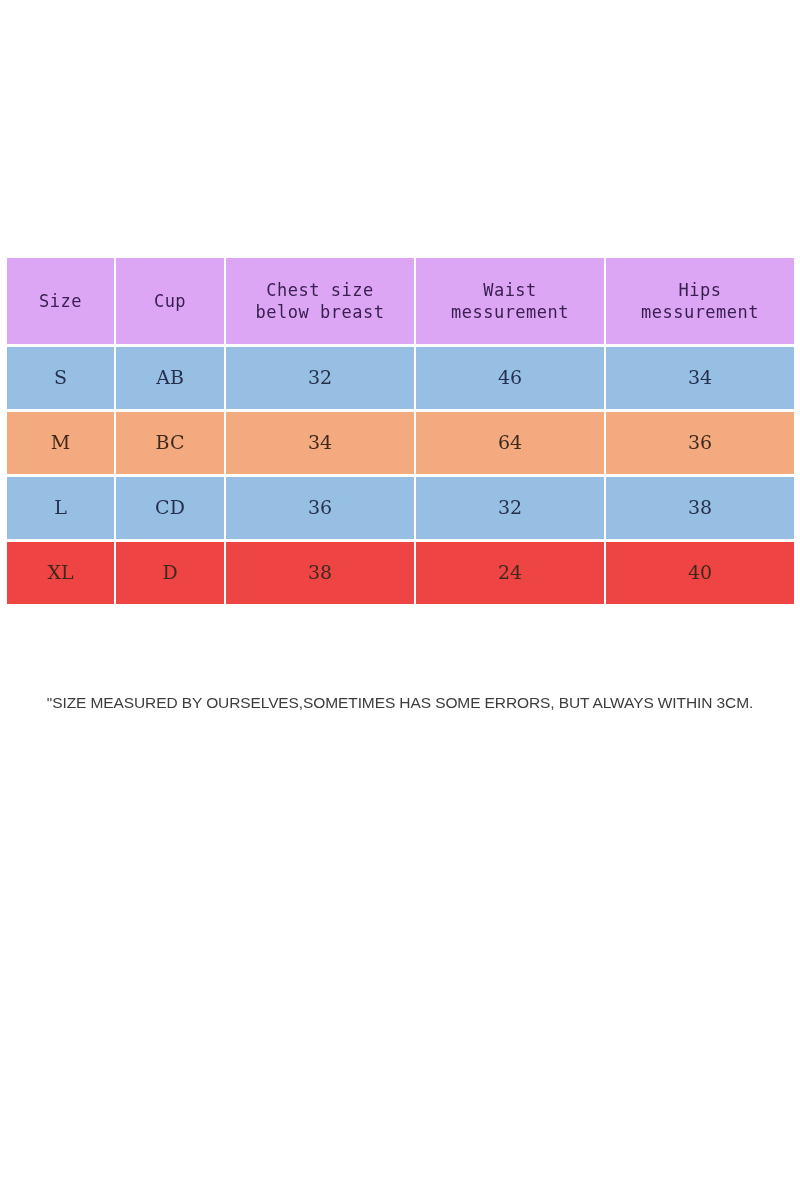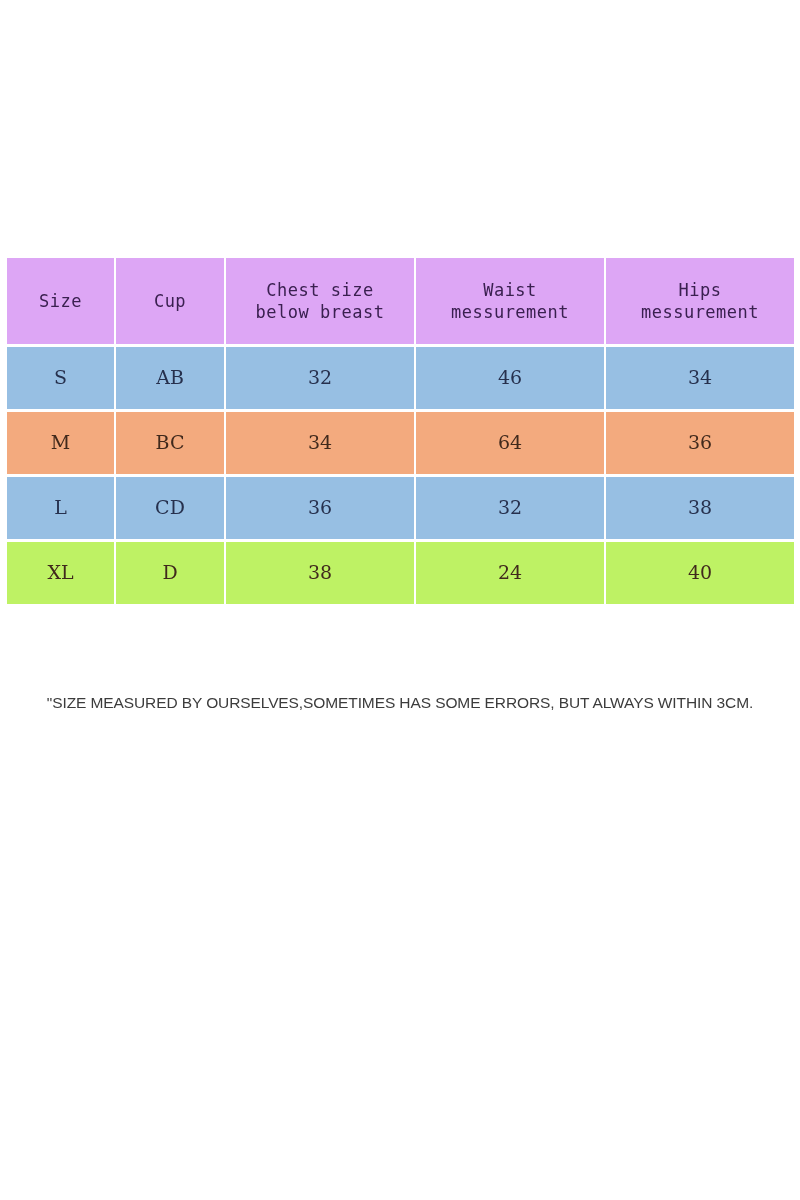--- a/index.html
+++ b/index.html
@@ -60,21 +60,21 @@
 
   tr.row-blue td {
     background: #97bfe3;
     color: #26304d;
   }
   tr.row-orange td {
     background: #f3aa7e;
     color: #40291c;
   }
   tr.row-peach td {
-    background: #bef264;
+    background: #ef4444;
     color: #40291c;
   }
 
   .hdr-line2 { display: block; }
 
   #chart-footnote {
     position: absolute;
     left: 0;
     top: 694px;
     width: 800px;

